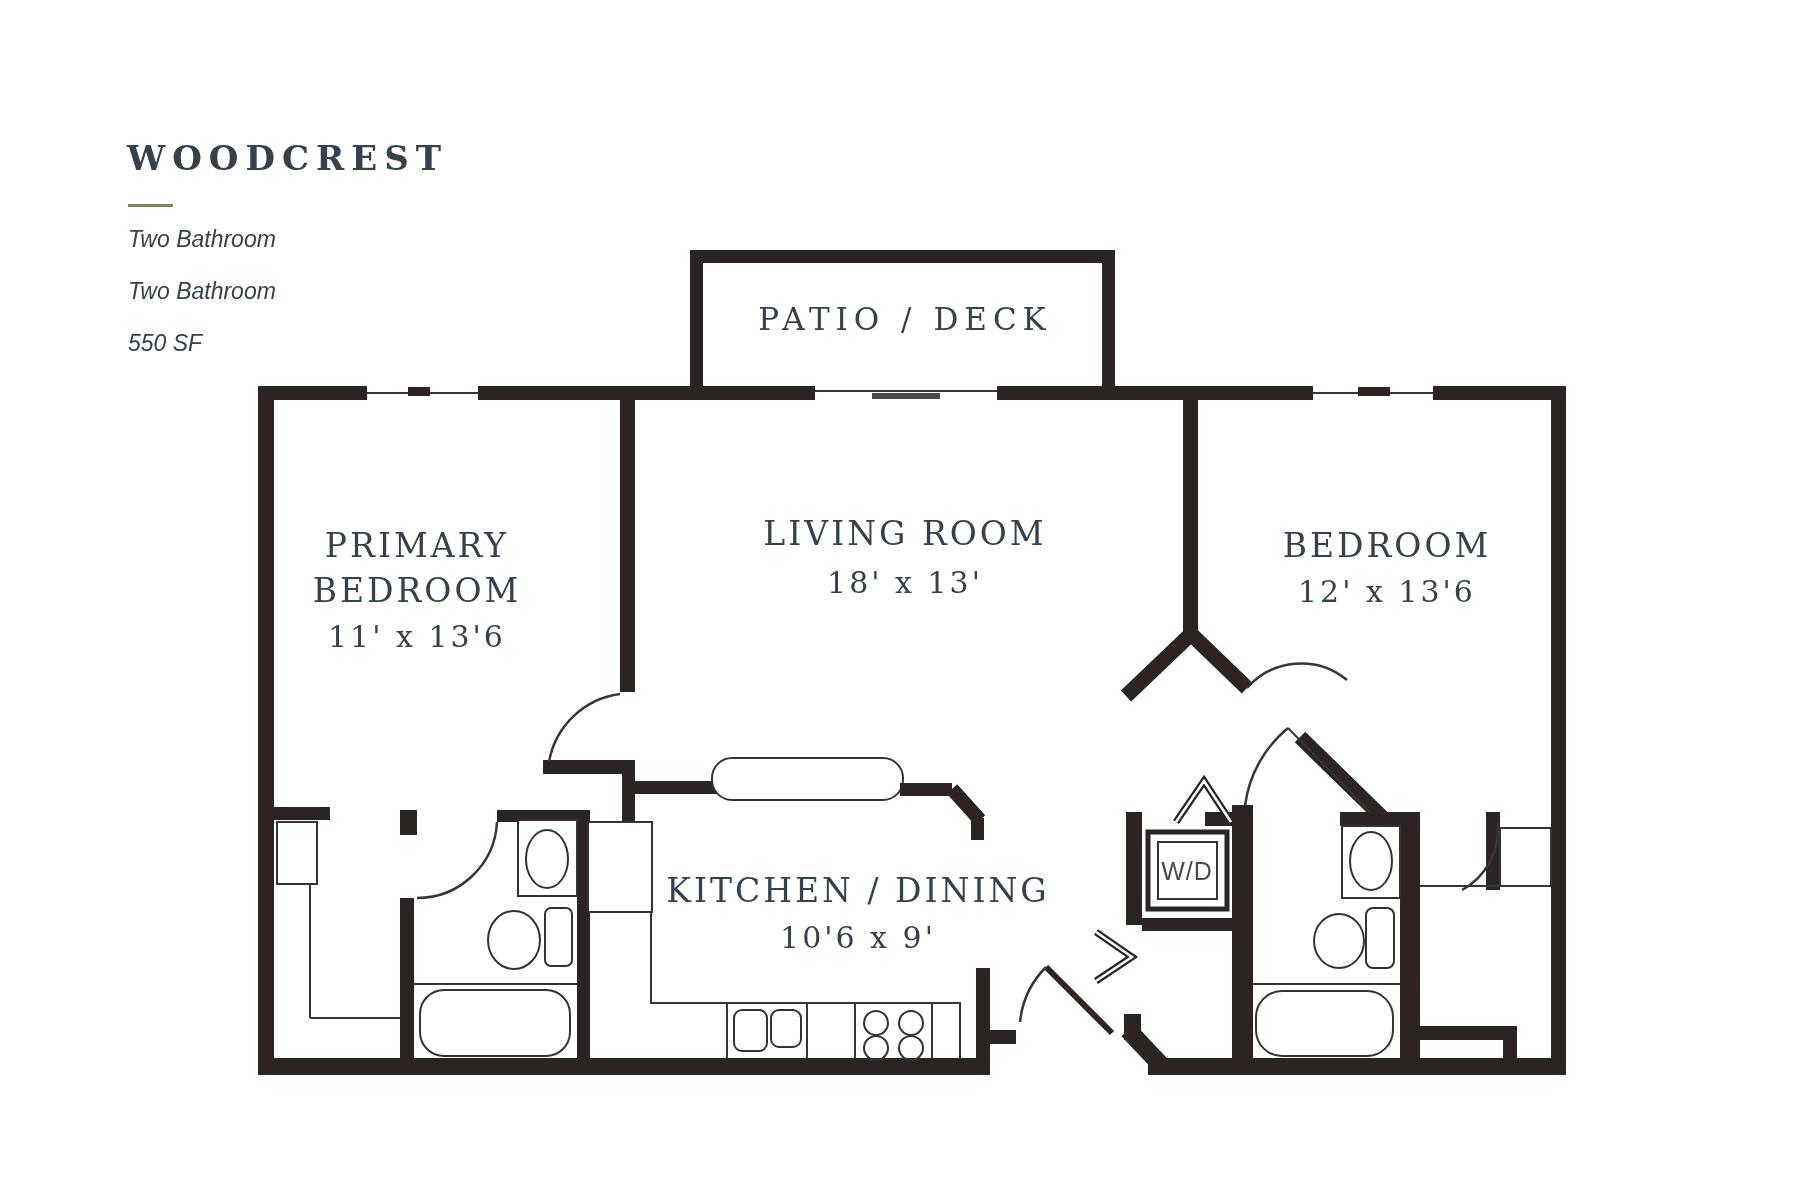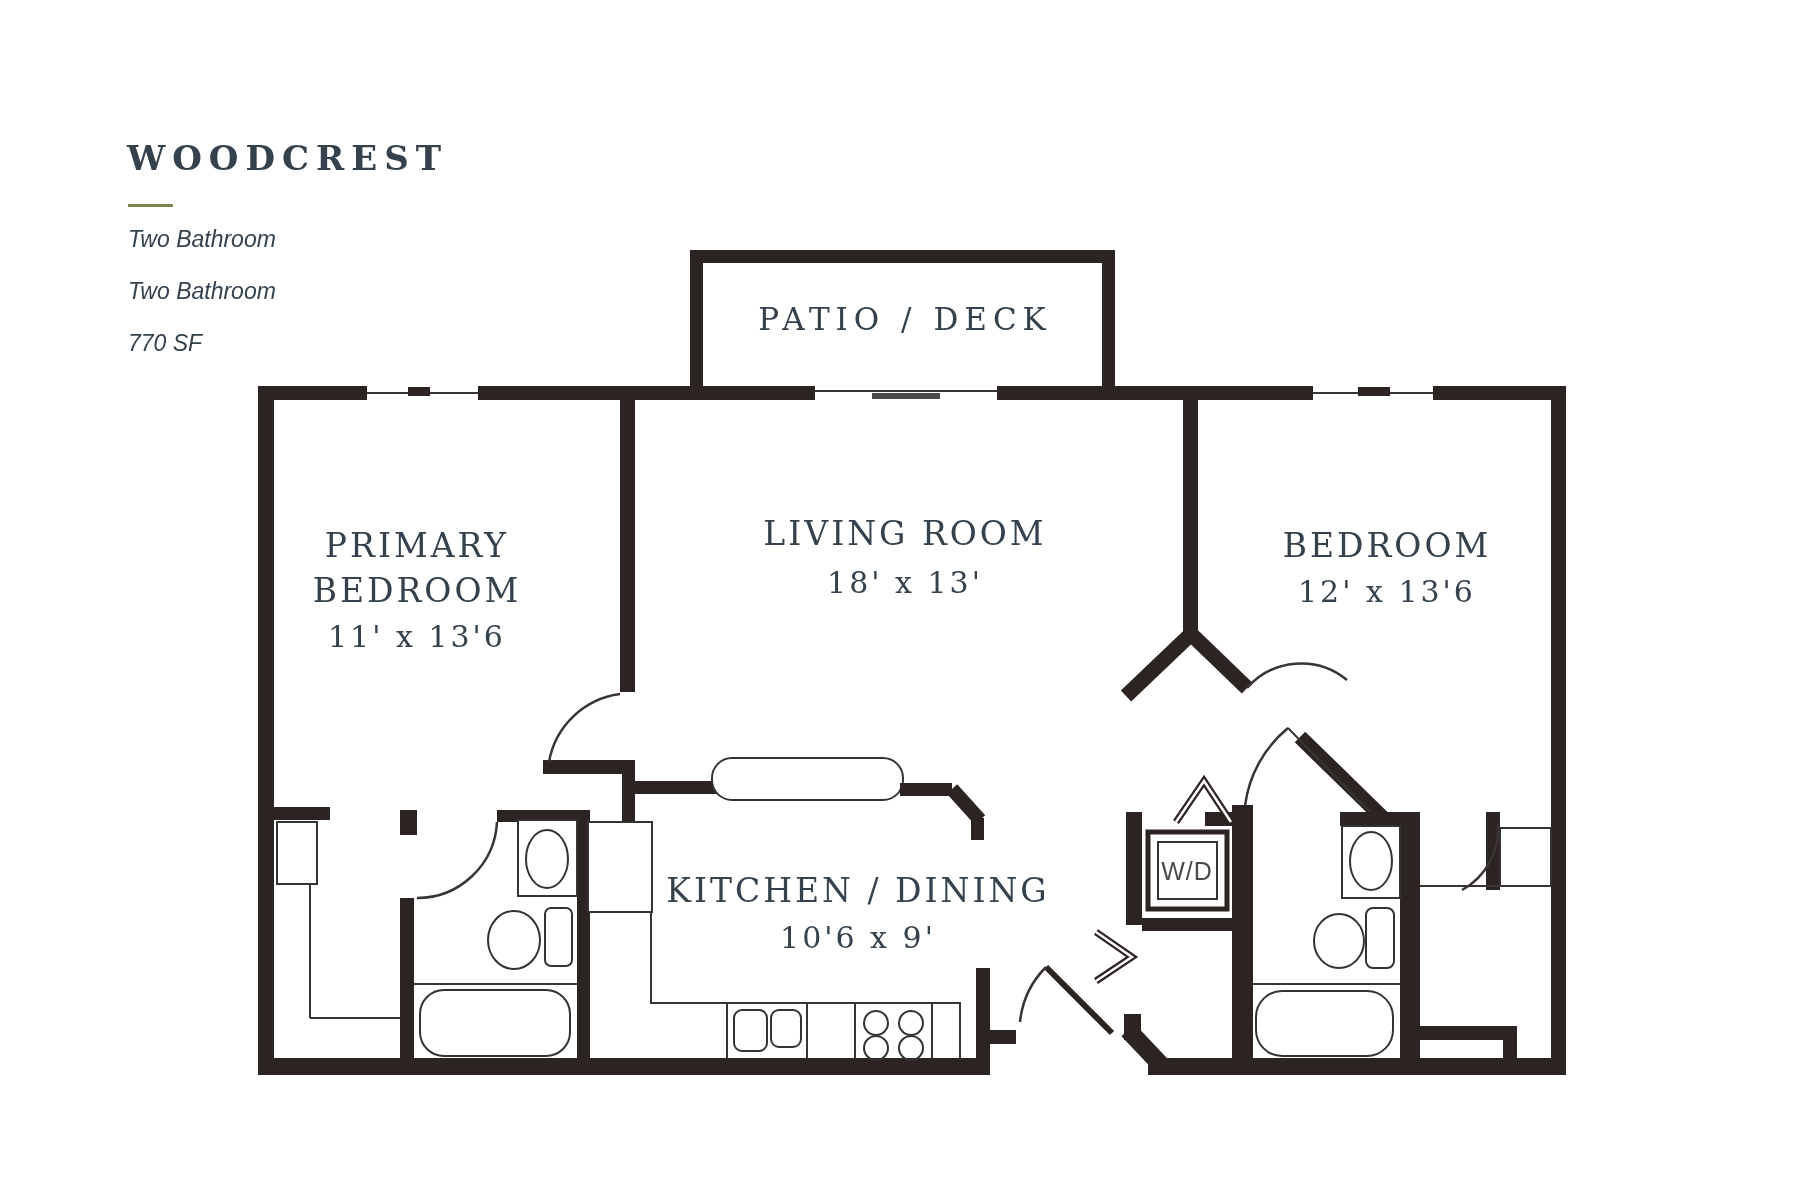--- a/index.html
+++ b/index.html
@@ -33,21 +33,21 @@
 </head>
 <body>
 
 <div class="stage">
 
   <div class="hdr">
     <div class="hdr-title">WOODCREST</div>
     <div class="hdr-rule"></div>
     <div class="spec spec1">Two Bathroom</div>
     <div class="spec spec2">Two Bathroom</div>
-    <div class="spec spec3">770 SF</div>
+    <div class="spec spec3">550 SF</div>
   </div>
 
   <svg width="1800" height="1200" viewBox="0 0 1800 1200">
 
     <g>
       <rect class="w" x="258" y="386" width="109" height="14"></rect>
       <rect class="w" x="478" y="386" width="337" height="14"></rect>
       <rect class="w" x="997" y="386" width="316" height="14"></rect>
       <rect class="w" x="1433" y="386" width="133" height="14"></rect>
       <rect class="w" x="258" y="386" width="16" height="689"></rect>

